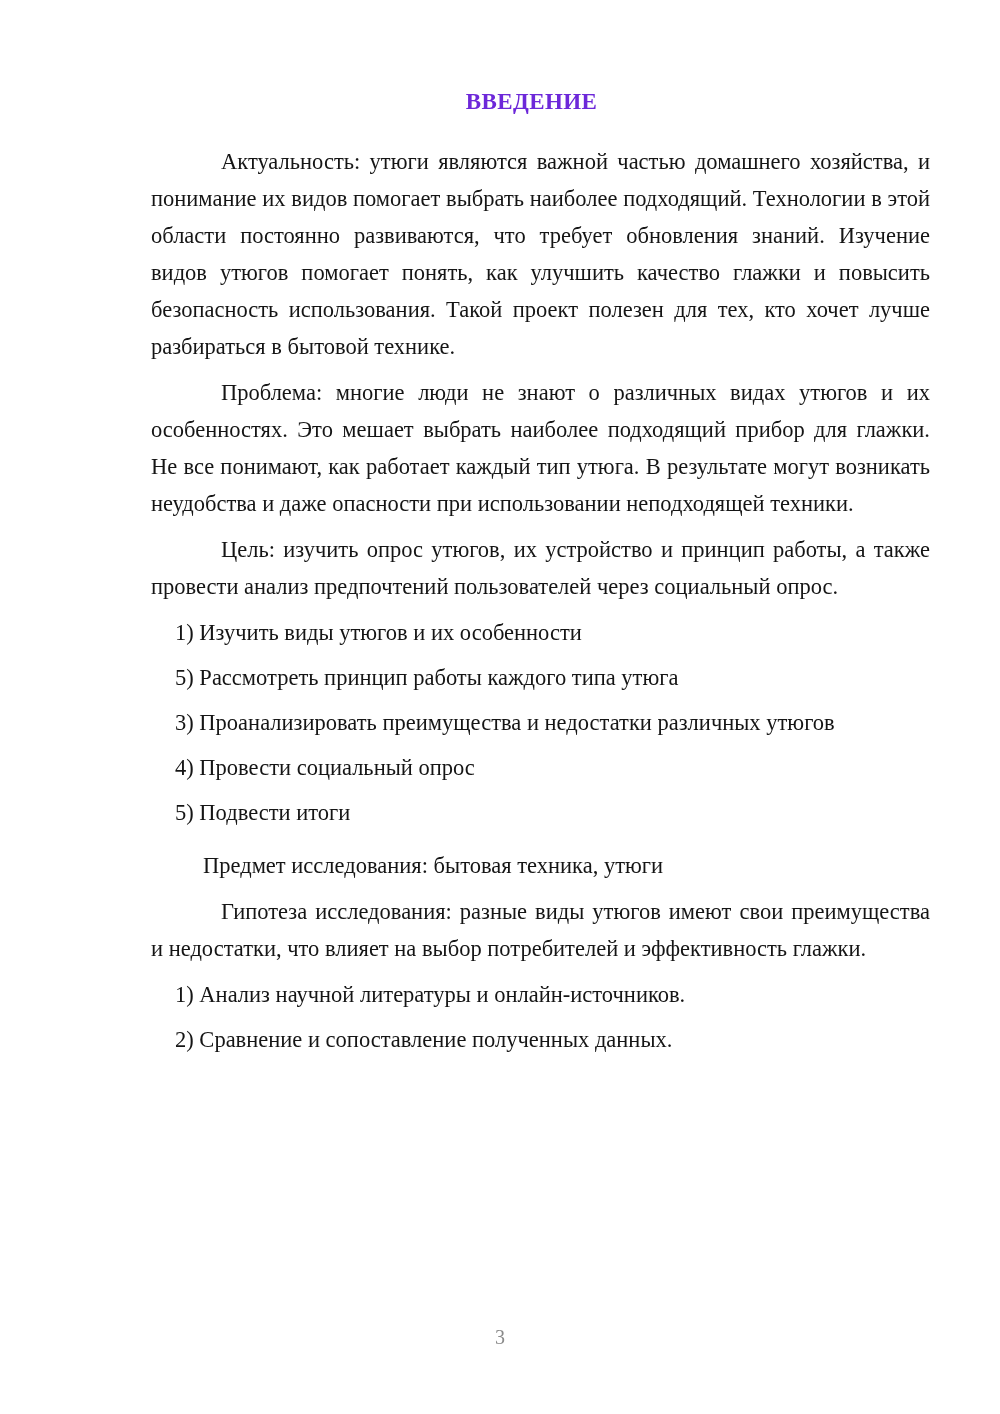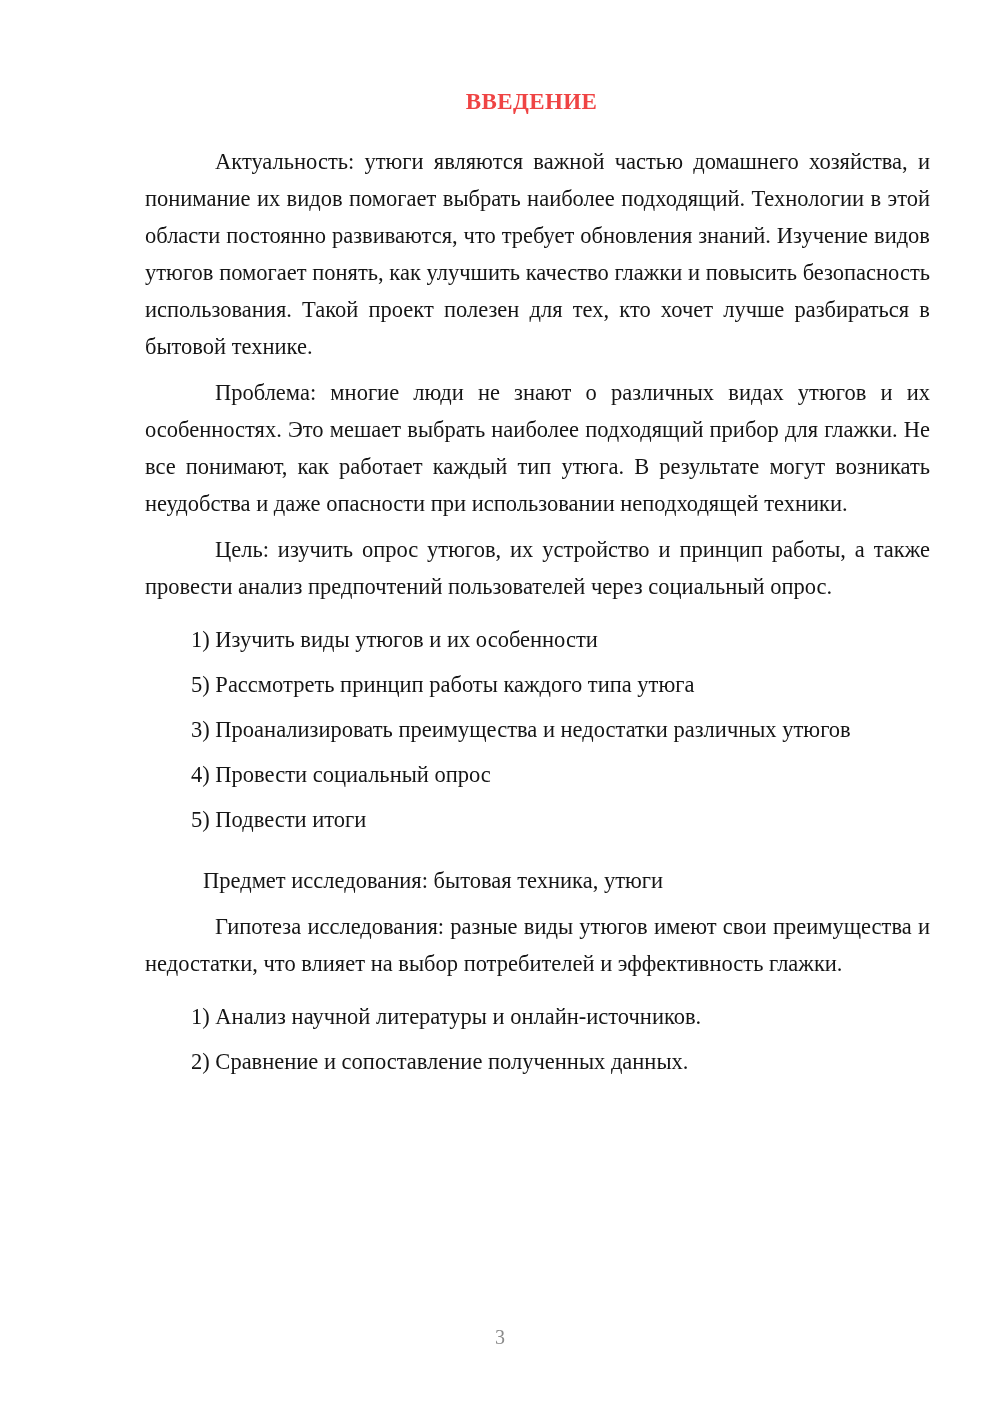--- a/index.html
+++ b/index.html
@@ -28,47 +28,47 @@
     width: 797px;
   }
 
   .doc-heading {
     font-size: 23px;
     font-weight: bold;
     text-align: center;
     letter-spacing: 0.4px;
     margin: 0 0 26px 0;
     line-height: 1.25;
-    color: #ef4444;
+    color: #6d28d9;
   }
 
   .para {
     font-size: 22.5px;
     line-height: 37px;
     text-align: justify;
     text-justify: inter-word;
     text-indent: 70px;
-    margin: 0 0 9px 12px;
+    margin: 0 0 9px 18px;
     color: #151515;
     hyphens: none;
   }
 
   
   .line-block {
     font-size: 22.5px;
     line-height: 37px;
     text-align: left;
     text-indent: 70px;
     margin: 0 0 9px 0;
     color: #151515;
   }
 
   .list {
     list-style: none;
-    margin: 16px;
+    margin: 0;
     padding: 0;
   }
 
   .list-item {
     font-size: 22.5px;
     line-height: 37px;
     text-align: left;
     margin: 0 0 8px 0;
     padding-left: 42px;
     color: #151515;

